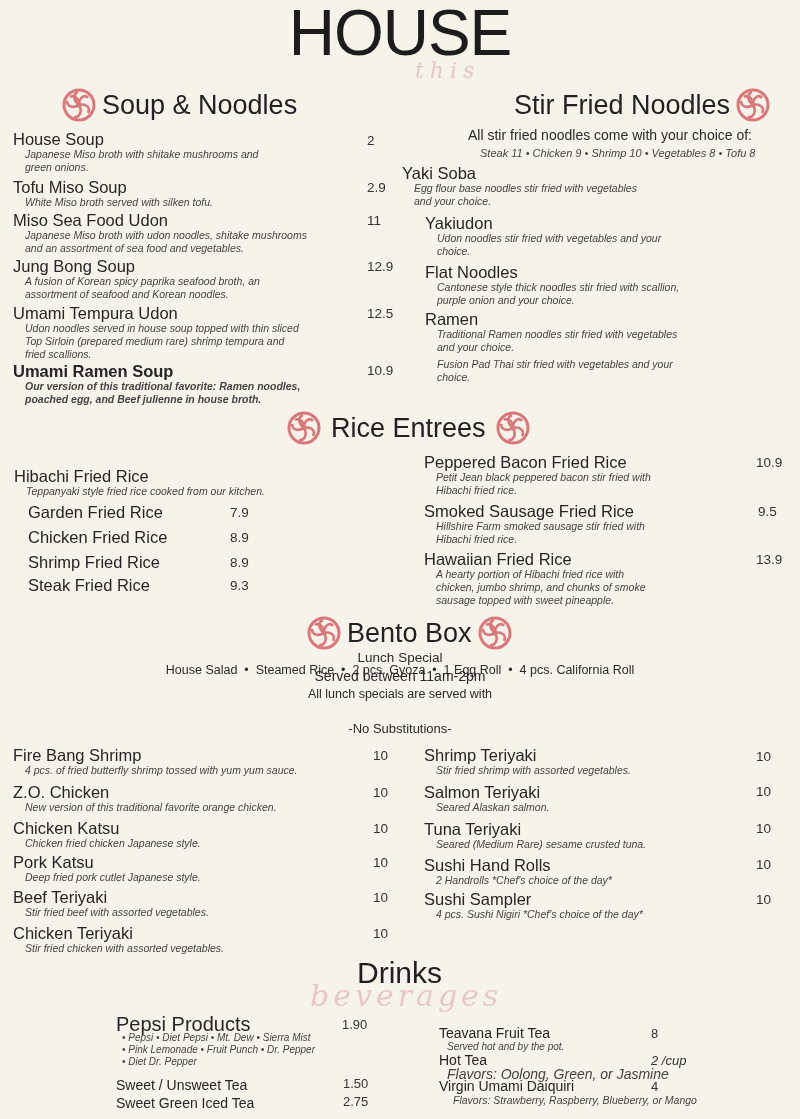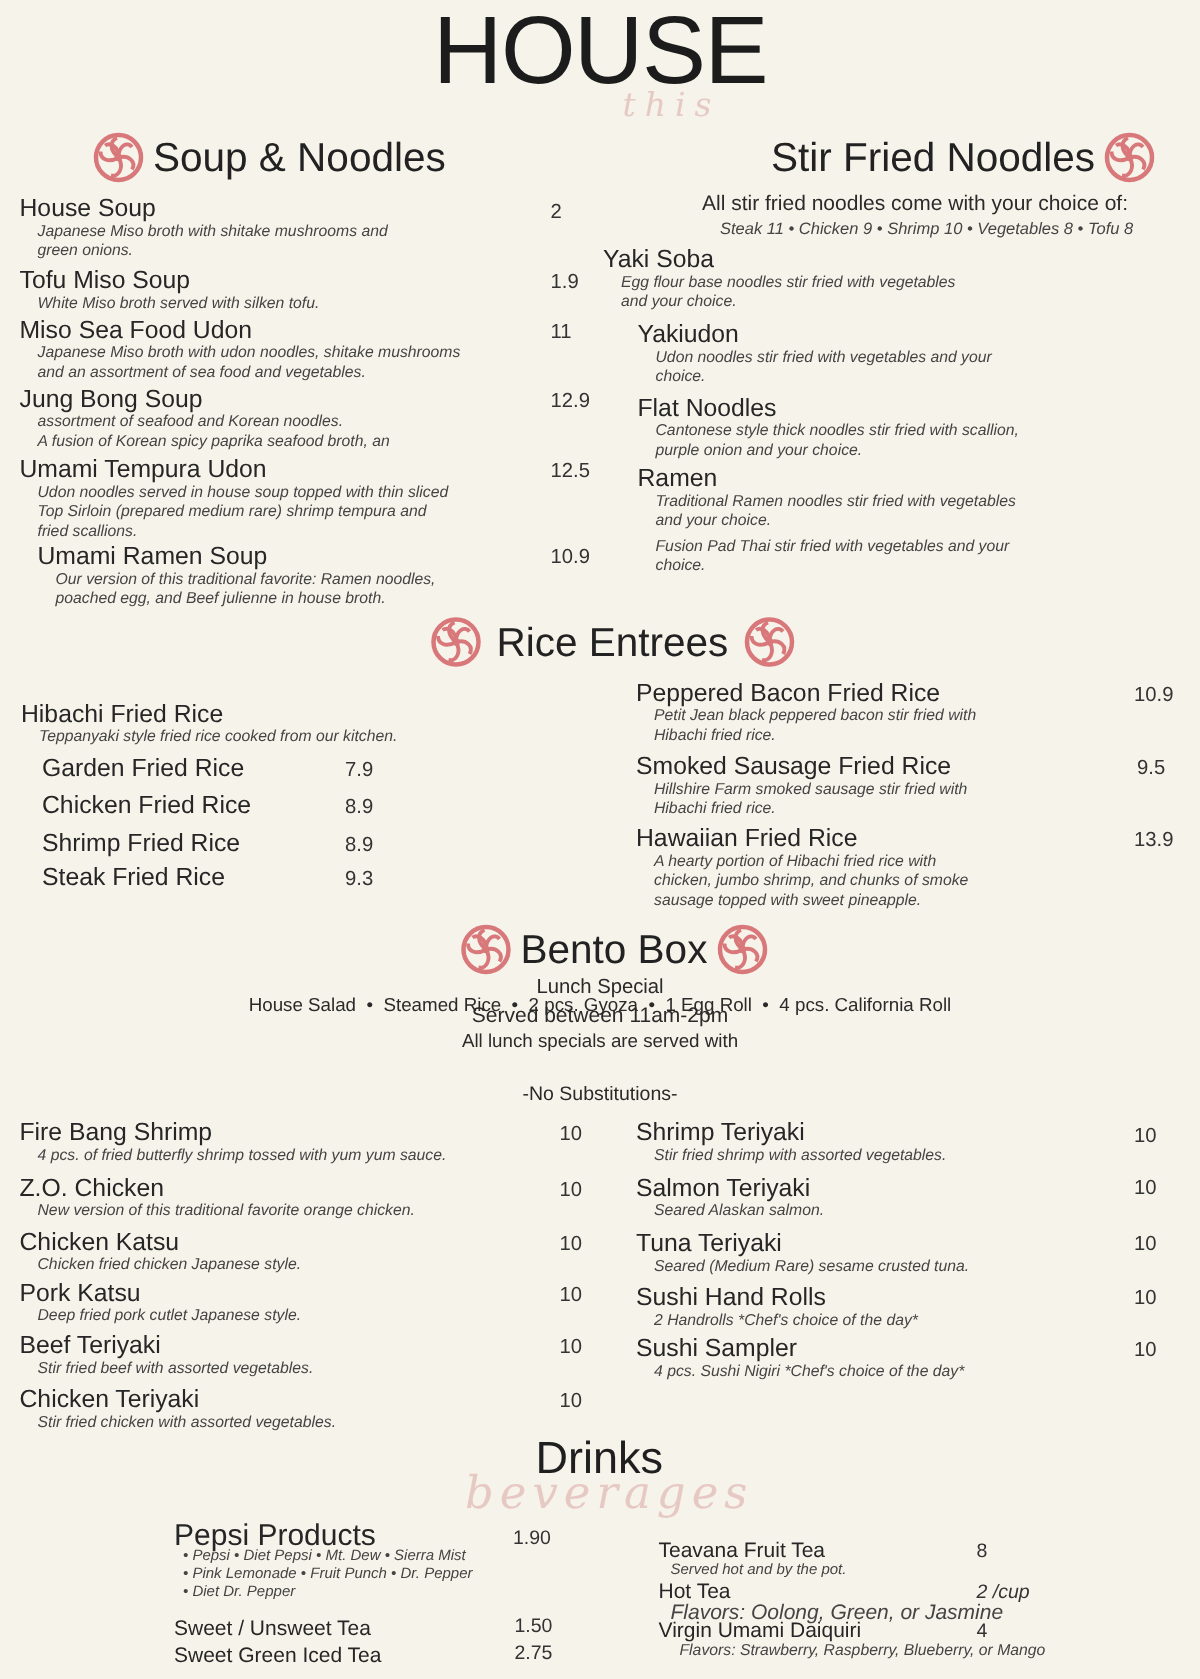--- a/index.html
+++ b/index.html
@@ -58,45 +58,45 @@
     <div class="name">House Soup</div>
     <div class="desc">Japanese Miso broth with shitake mushrooms and</div>
     <div class="desc">green onions.</div>
   </div>
   <div class="price" style="left:367px;top:133px;">2</div>
 
   <div class="item" style="left:13px;top:178px;width:360px;">
     <div class="name">Tofu Miso Soup</div>
     <div class="desc">White Miso broth served with silken tofu.</div>
   </div>
-  <div class="price" style="left:367px;top:180px;">1.9</div>
+  <div class="price" style="left:367px;top:180px;">2.9</div>
 
   <div class="item" style="left:13px;top:211px;width:360px;">
     <div class="name">Miso Sea Food Udon</div>
     <div class="desc">Japanese Miso broth with udon noodles, shitake mushrooms</div>
     <div class="desc">and an assortment of sea food and vegetables.</div>
   </div>
   <div class="price" style="left:367px;top:213px;">11</div>
 
   <div class="item" style="left:13px;top:257px;width:360px;">
     <div class="name">Jung Bong Soup</div>
+    <div class="desc">A fusion of Korean spicy paprika seafood broth, an</div>
     <div class="desc">assortment of seafood and Korean noodles.</div>
-    <div class="desc">A fusion of Korean spicy paprika seafood broth, an</div>
   </div>
   <div class="price" style="left:367px;top:259px;">12.9</div>
 
   <div class="item" style="left:13px;top:304px;width:360px;">
     <div class="name">Umami Tempura Udon</div>
     <div class="desc">Udon noodles served in house soup topped with thin sliced</div>
     <div class="desc">Top Sirloin (prepared medium rare) shrimp tempura and</div>
     <div class="desc">fried scallions.</div>
   </div>
   <div class="price" style="left:367px;top:306px;">12.5</div>
 
-  <div class="item" style="left:25px;top:362px;width:360px;">
+  <div class="item" style="left:13px;top:362px;width:360px;font-weight:bold;">
     <div class="name">Umami Ramen Soup</div>
     <div class="desc">Our version of this traditional favorite: Ramen noodles,</div>
     <div class="desc">poached egg, and Beef julienne in house broth.</div>
   </div>
   <div class="price" style="left:367px;top:363px;">10.9</div>
 </div>
 
 <div class="abs" style="left:468px;top:127px;font-size:14px;color:#2a2a2a;">All stir fried noodles come with your choice of:</div>
 <div class="abs" style="left:480px;top:147px;font-size:11px;font-style:italic;color:#444;">Steak 11 • Chicken 9 • Shrimp 10 • Vegetables 8 • Tofu 8</div>
 

